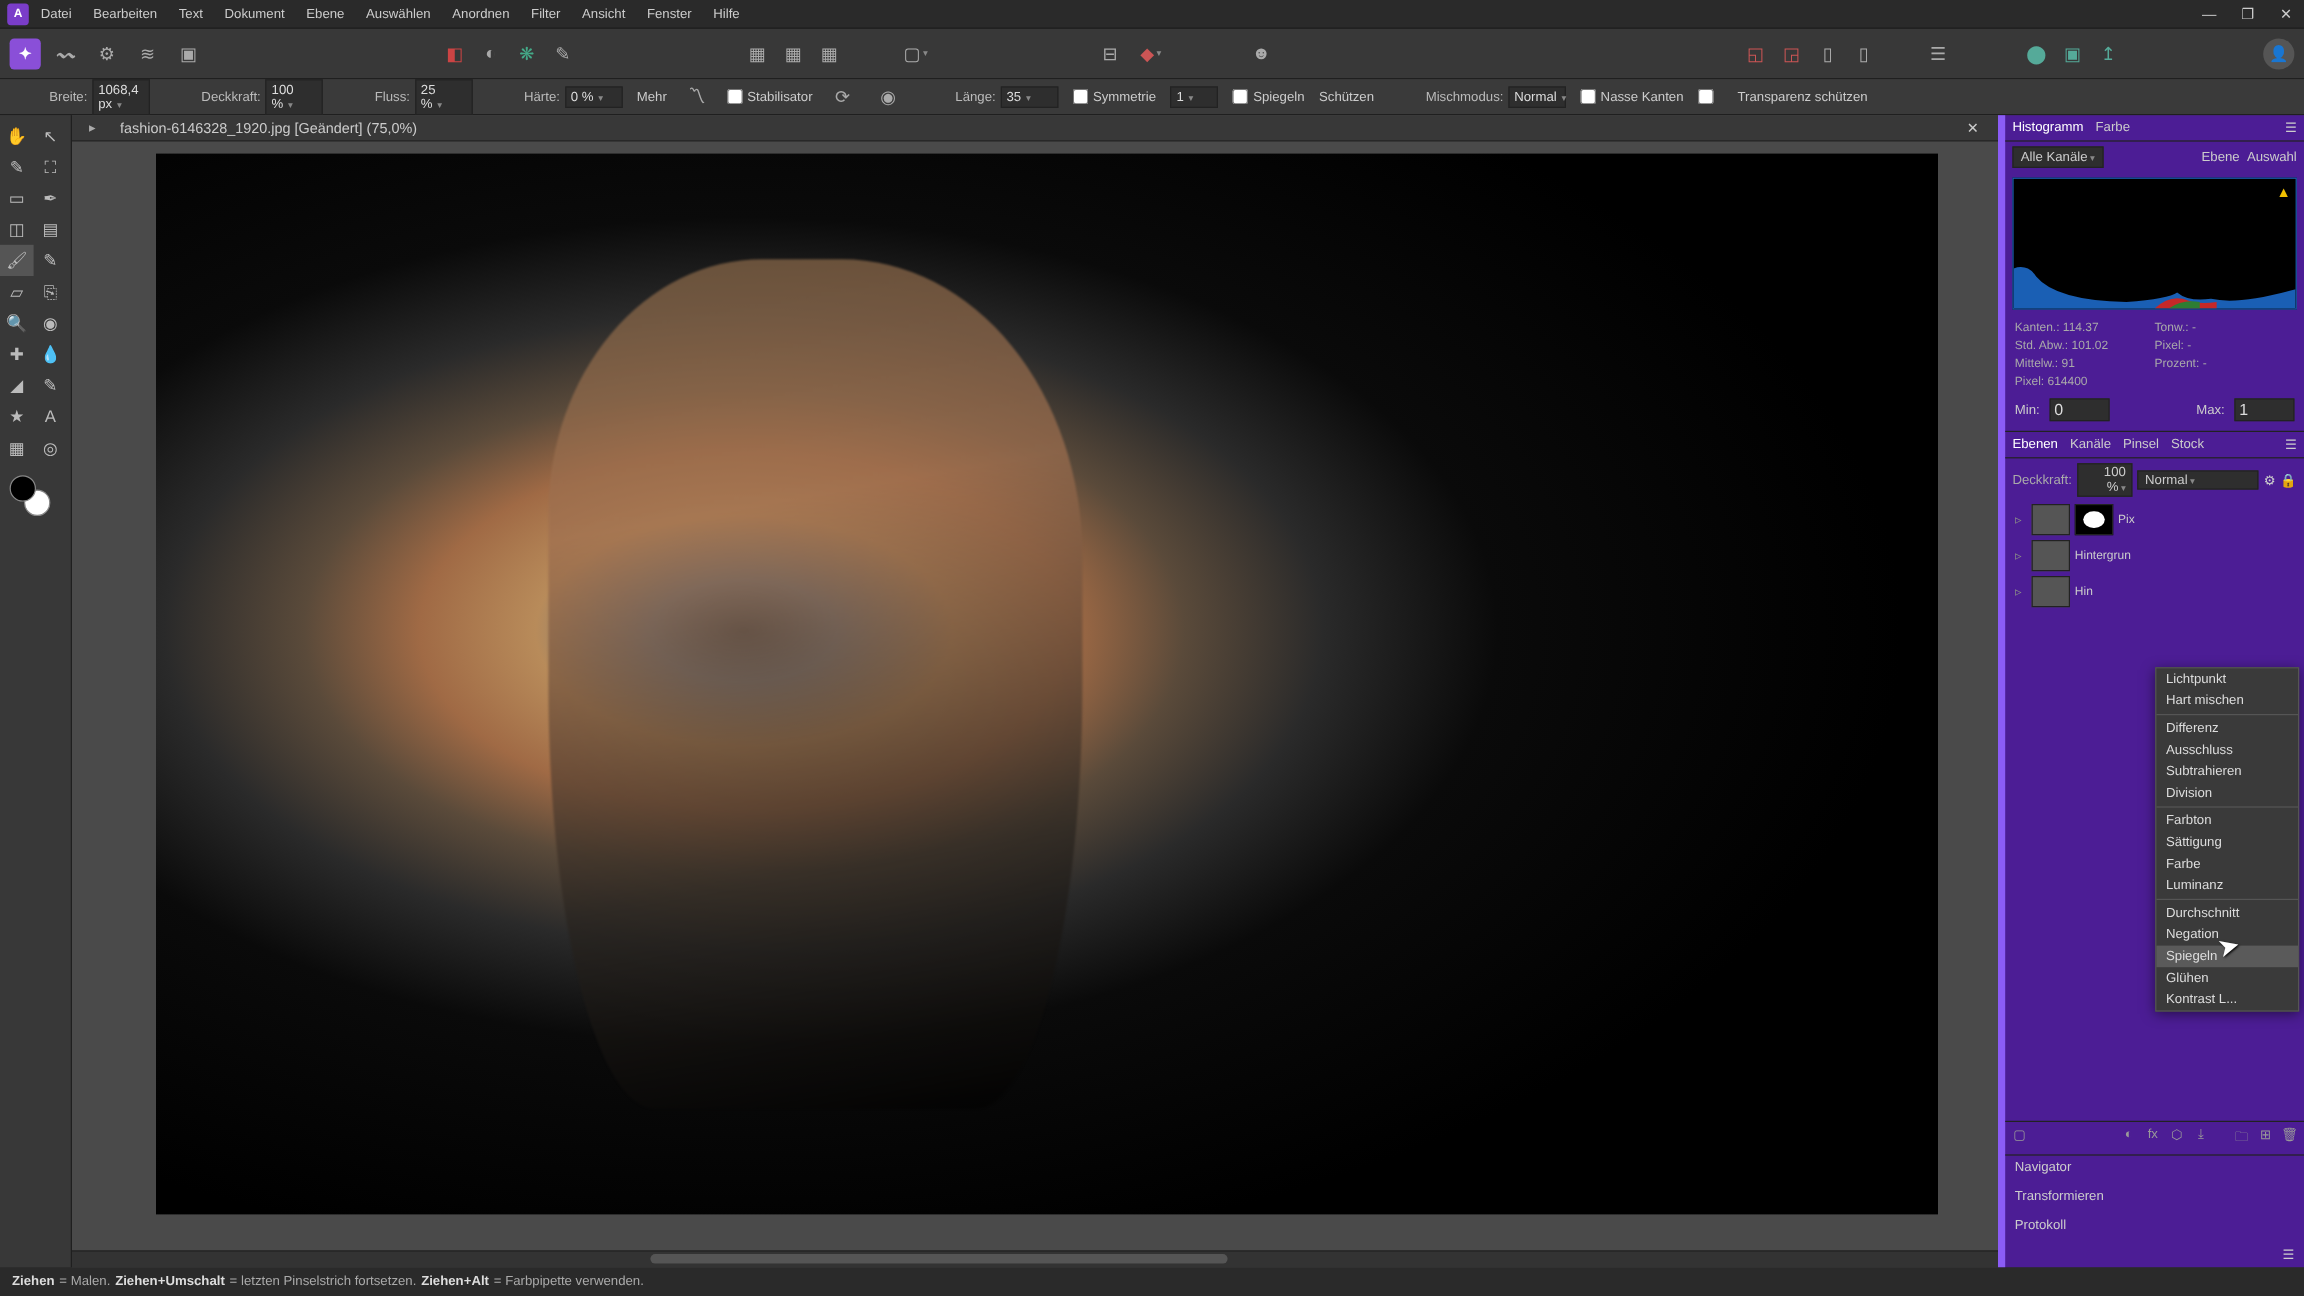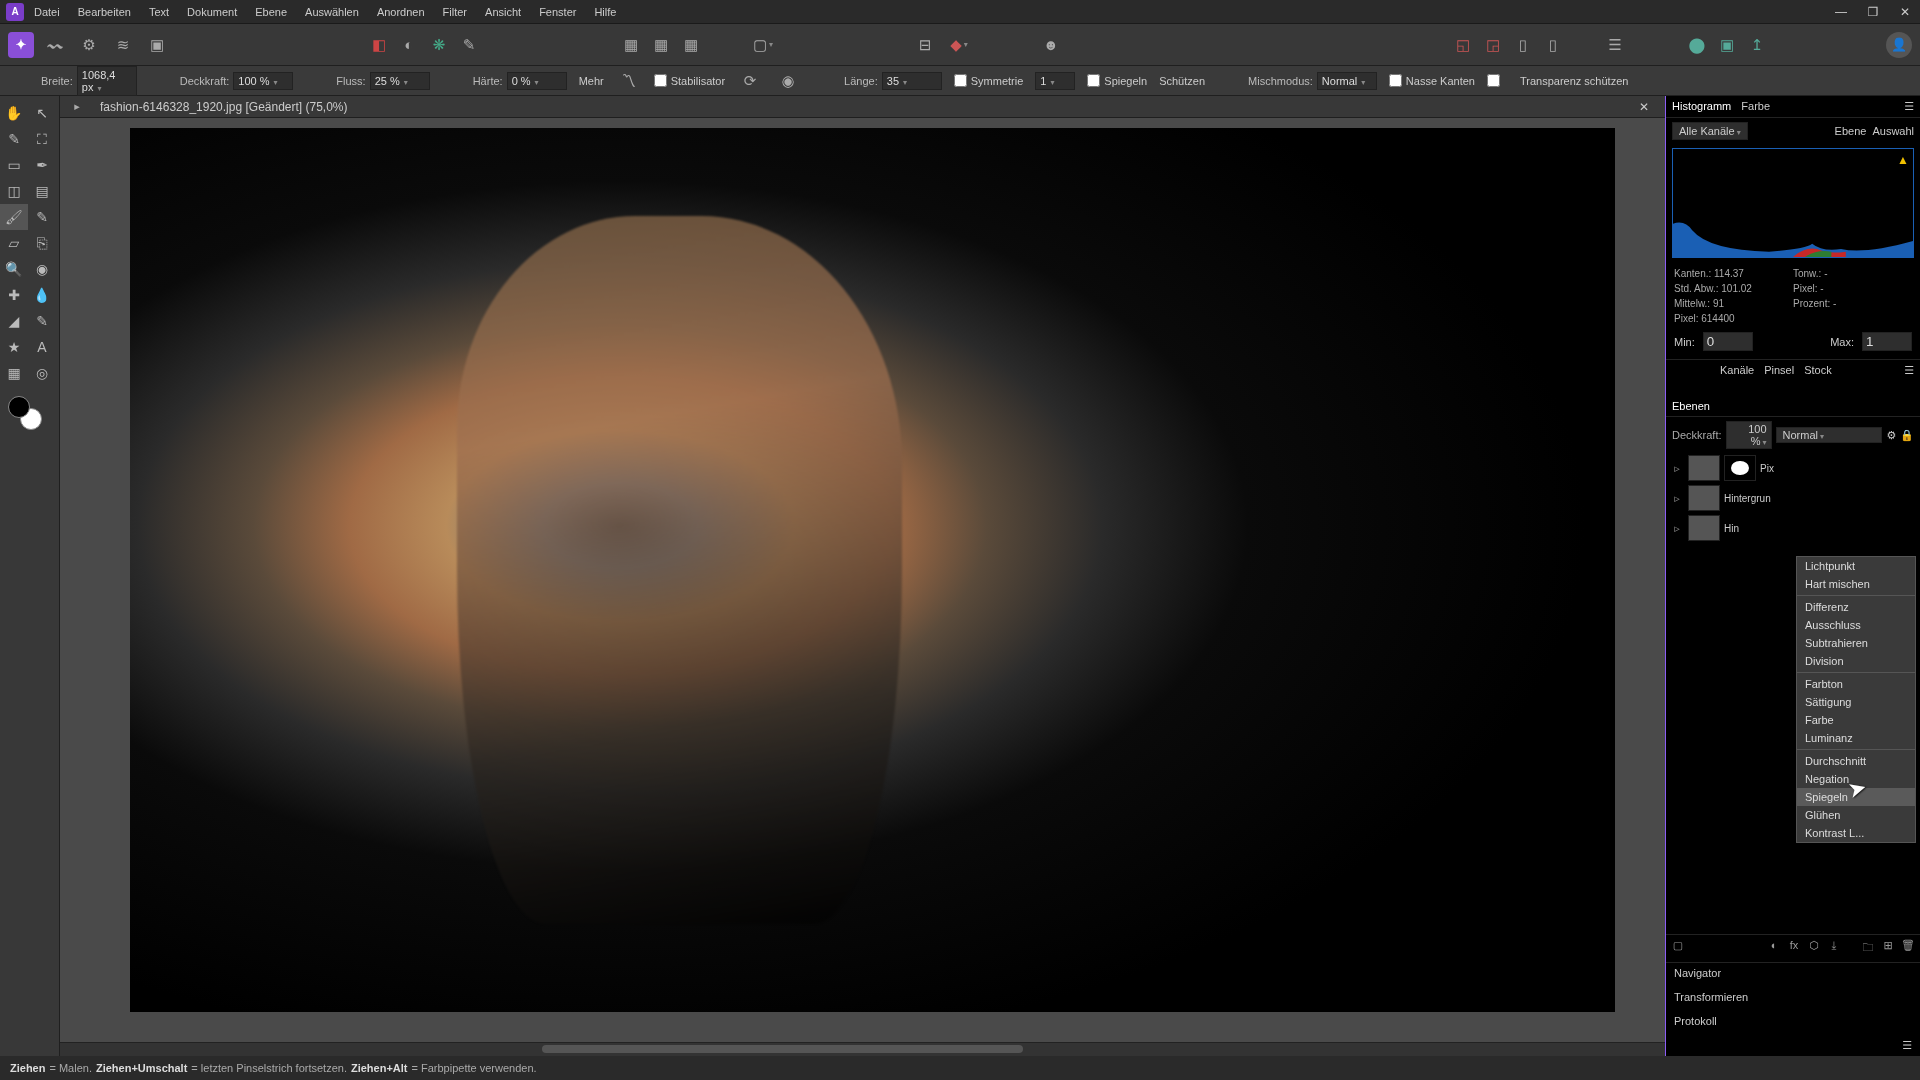--- a/index.html
+++ b/index.html
@@ -17,21 +17,21 @@
 .toolbar1 { height: 42px; background: #383838; display: flex; align-items: center; padding: 0 8px; border-bottom: 1px solid #1f1f1f; gap: 8px; }
 .app-logo { width: 26px; height: 26px; background: #8a4fd8; border-radius: 4px; display:flex;align-items:center;justify-content:center;font-size:13px;color:#fff;font-weight:bold;}
 .tb-icon { width: 26px; height: 26px; display:flex; align-items:center; justify-content:center; font-size:15px; color:#aaa; border-radius:3px;}
 .tb-group { display:flex; gap:4px; align-items:center; }
 .tb-spacer { flex:1; }
 .avatar-btn { width:26px; height:26px; border-radius:50%; background:#555; display:flex;align-items:center;justify-content:center; font-size:13px;}
 
 .toolbar2 { height: 30px; background: #3a3a3a; display:flex; align-items:center; padding: 0 10px; gap:12px; border-bottom:1px solid #1f1f1f; font-size:11px; }
 .field { display:flex; align-items:center; gap:4px; }
 .field label { color:#bbb;margin-left:31px; }
-.field-input { background:#2e2e2e; border:1px solid #222; padding:2px 14px 2px 4px; color:#ddd; width:60px; position:relative;}
+.field-input { background:#2e2e2e; border:1px solid #222; padding:2px 14px 2px 4px; color:#ddd; width:48px; position:relative;}
 .dropdown-arrow::after { content:"▾"; font-size:8px; margin-left:4px; color:#888;}
 
 
 .main { display:flex; height: calc(1080px - 24px - 42px - 30px - 24px); }
 .left-tools { width: 60px; background:#383838; border-right:1px solid #1f1f1f; display:flex; flex-direction:column; padding-top:4px;}
 .left-tools .row { display:flex; height:26px;}
 .left-tools .tool { width:28px; height:26px; display:flex; align-items:center; justify-content:center; font-size:14px; color:#bbb;}
 .left-tools .tool.active { background:#555; }
 .color-swatch { margin:10px 0 0 8px; position:relative; width:34px; height:34px;}
 .color-swatch .fg { width:22px; height:22px; background:#000; border:1px solid #888; border-radius:50%; position:absolute; top:0; left:0; z-index:2;}
@@ -51,36 +51,36 @@
     #2a2a2a 50%,
     #0a0a0a 65%,
     #000 100%);
 }
 
 .portrait { position:absolute; left:22%; top:10%; width:30%; height:80%; background: linear-gradient(170deg, #8a6a4a 0%, #a07050 30%, #2a2520 70%, #000 100%); border-radius: 40% 45% 20% 20% / 30% 35% 50% 50%; filter: blur(1px); opacity:0.7;}
 
 .h-scrollbar { height:14px; background:#333; position:relative; border-top:1px solid #222;}
 .h-scrollbar .thumb { position:absolute; left:30%; width:30%; top:2px; height:8px; background:#555; border-radius:4px;}
 
-.right-panels { width:255px; background:#000000; border-left:1px solid #8b5cf6; display:flex; flex-direction:column; font-size:11px; position:relative;}
+.right-panels { width:255px; background:#4c1d95; border-left:6px solid #8b5cf6; display:flex; flex-direction:column; font-size:11px; position:relative;}
 .panel-tabs { display:flex; padding:4px 6px; gap:10px; border-bottom:1px solid #222;}
 .panel-tabs span.active { color:#fff;}
 .panel-sub { display:flex; align-items:center; padding:4px 6px; gap:6px;}
 .panel-sub .sel { background:#2e2e2e; padding:2px 6px; border:1px solid #222; flex:0 0 auto;}
 .panel-sub .spacer{flex:1;}
 .histogram { margin:4px 6px; height:110px; background:#000; border:1px solid #1a5fb4; position:relative;}
 .histogram .warn { position:absolute; top:4px; right:4px; color:#f0c000; font-size:12px;}
 .histogram svg { position:absolute; bottom:0; left:0; width:100%; height:40px;}
 .stats { padding:4px 8px; line-height:1.5; display:flex; flex-wrap:wrap; font-size:10px; color:#aaa;}
 .stats div { width:50%;}
 .minmax { display:flex; padding:2px 8px 8px; gap:8px; align-items:center; border-bottom:1px solid #222;}
 .minmax input { background:#2e2e2e; border:1px solid #222; color:#ddd; width:50px; padding:1px 3px; }
 
 .layers-header { display:flex; padding:4px 6px; gap:10px; border-bottom:1px solid #222;}
-.layers-header span.active{color:#fff;margin-top:36px;}
+.layers-header span.active{color:#fff;}
 .layer-opts { display:flex; align-items:center; padding:4px 6px; gap:4px;}
 .layer-opts .lbl{color:#aaa;}
 .layer-opts .val{ background:#2e2e2e; padding:1px 4px; border:1px solid #222; width:46px; text-align:right;}
 .layer-opts .blend{ background:#2e2e2e; padding:1px 6px; border:1px solid #222; flex:1;}
 .layers-list { }
 .layer-row { display:flex; align-items:center; padding:2px 4px; gap:4px;}
 .layer-thumb { width:32px; height:26px; background:#555; border:1px solid #222;}
 .layer-thumb.mask { background:#000;}
 .layer-thumb.mask::before { content:""; display:block; width:60%; height:60%; margin:5px auto; background:#fff; border-radius:50%;}
 .layer-label { flex:1; font-size:10px; overflow:hidden; text-overflow:ellipsis;}

